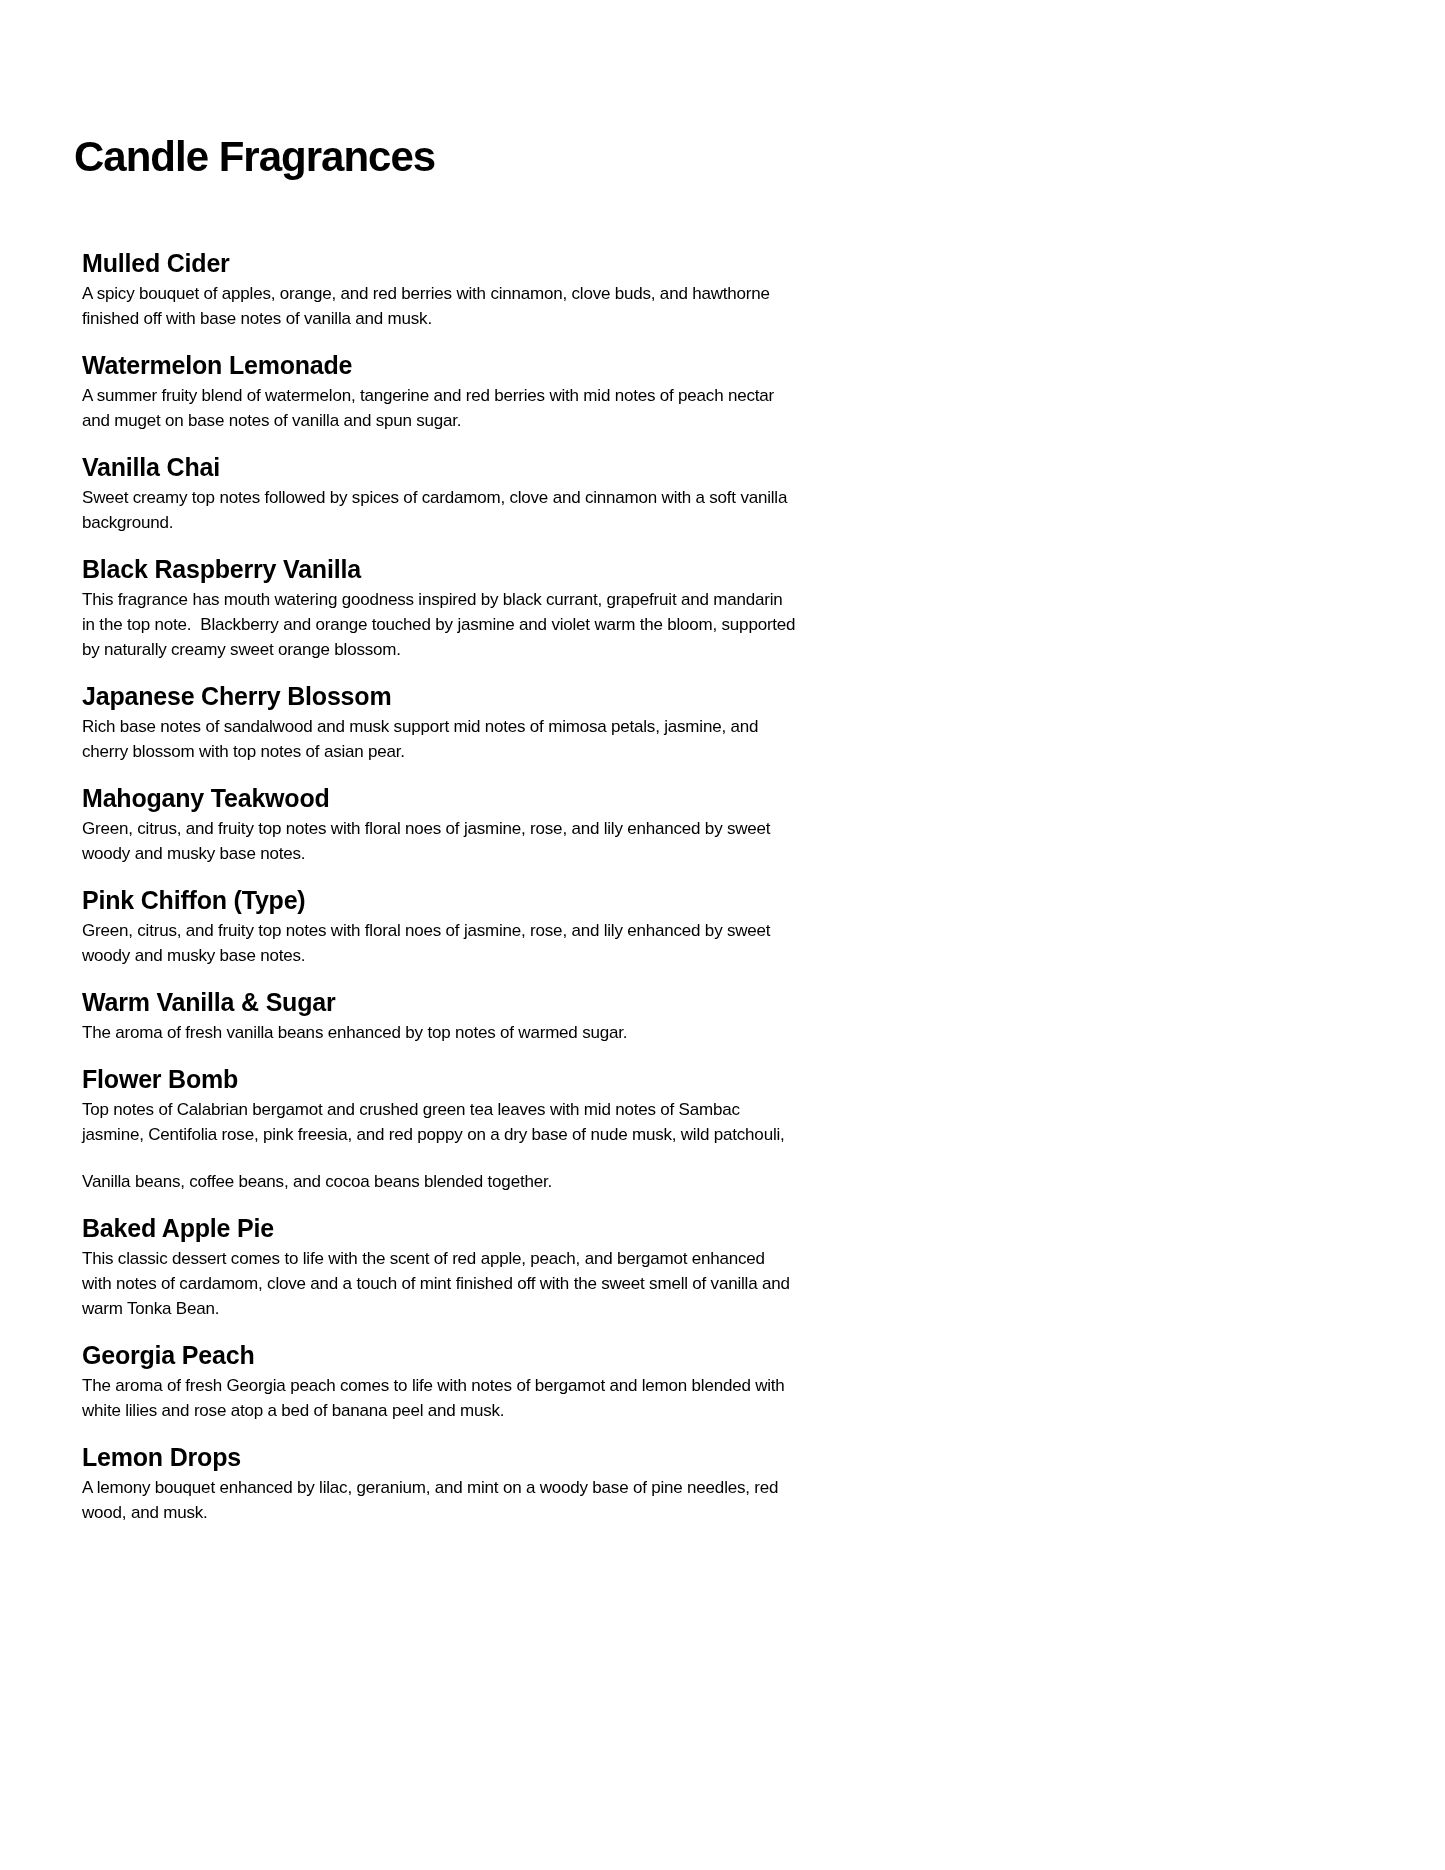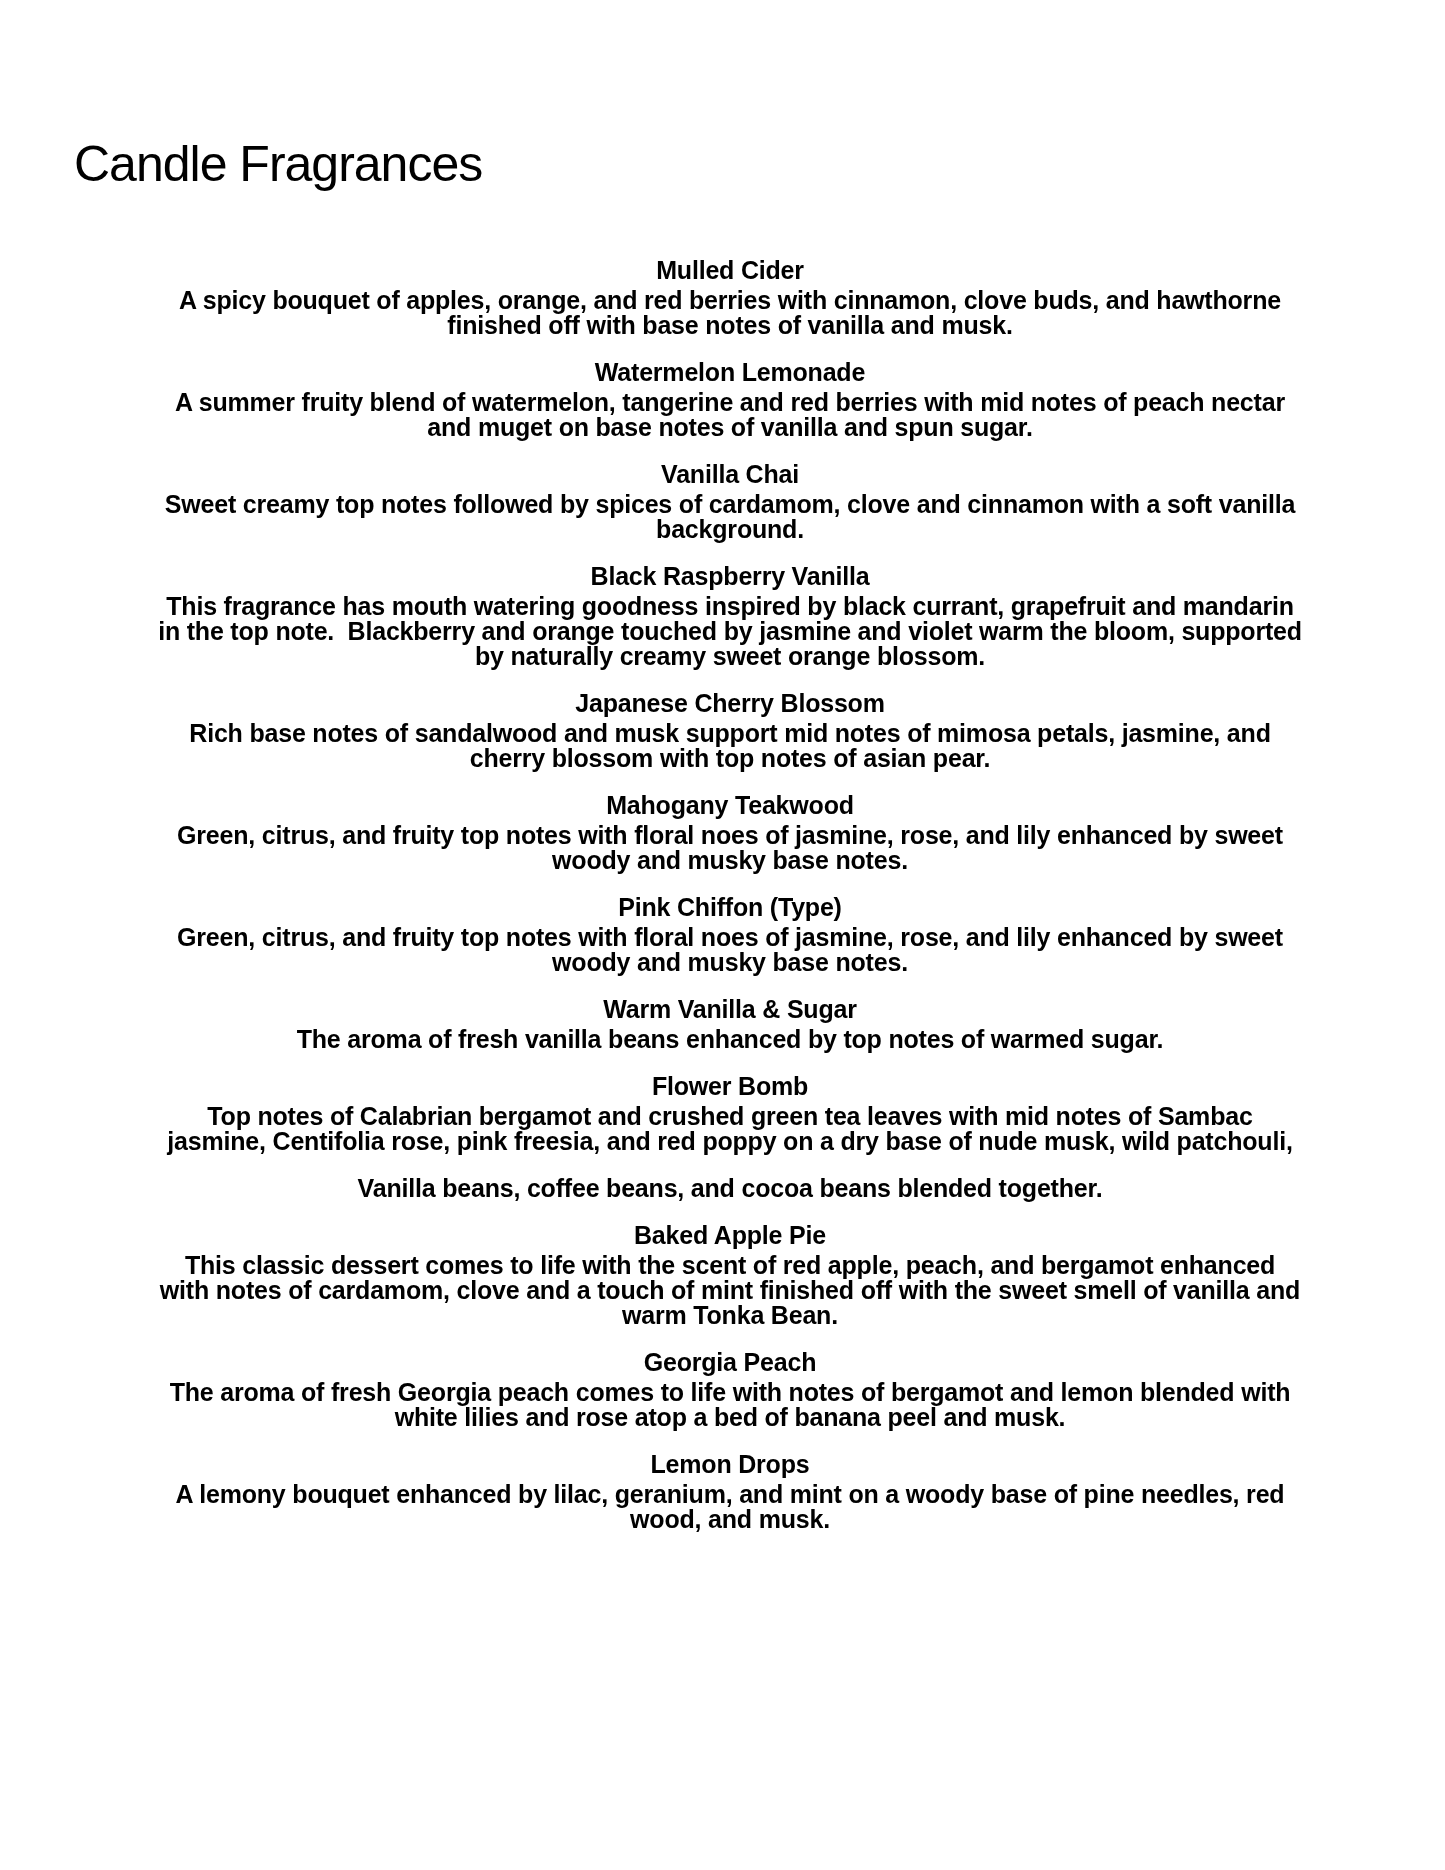--- a/index.html
+++ b/index.html
@@ -12,42 +12,41 @@
     width: 1445px;
     height: 1870px;
     background: #ffffff;
     color: #000000;
     font-family: "Liberation Sans", "DejaVu Sans", sans-serif;
     box-sizing: border-box;
     padding: 115px 60px 0 74px;
     overflow: hidden;
   }
   h1.doc-title {
-    margin: 17px 0 62px 0;
-    font-size: 50px;
-    font-weight: 400;
+    margin: 10px 0 62px 0;
+    font-size: 42px;
+    font-weight: 700;
     line-height: 64px;
     letter-spacing: -1px;
     white-space: pre;
   }
   section.fragrance {
-    margin: 0 0 22px 1px;
-    text-align: center;
+    margin: 0 0 22px 8px;
   }
   h2.fragrance-name {
     margin: 0 0 5px 0;
     font-size: 25px;
     font-weight: 700;
     line-height: 25px;
     letter-spacing: -0.2px;
     white-space: pre;
   }
   .fragrance-desc {
-    font-size: 25px;
-    font-weight: 700;
+    font-size: 17px;
+    font-weight: 400;
     line-height: 25px;
     letter-spacing: -0.2px;
   }
   .desc-line {
     white-space: pre; 
   }
 </style>
 </head>
 <body>
 

